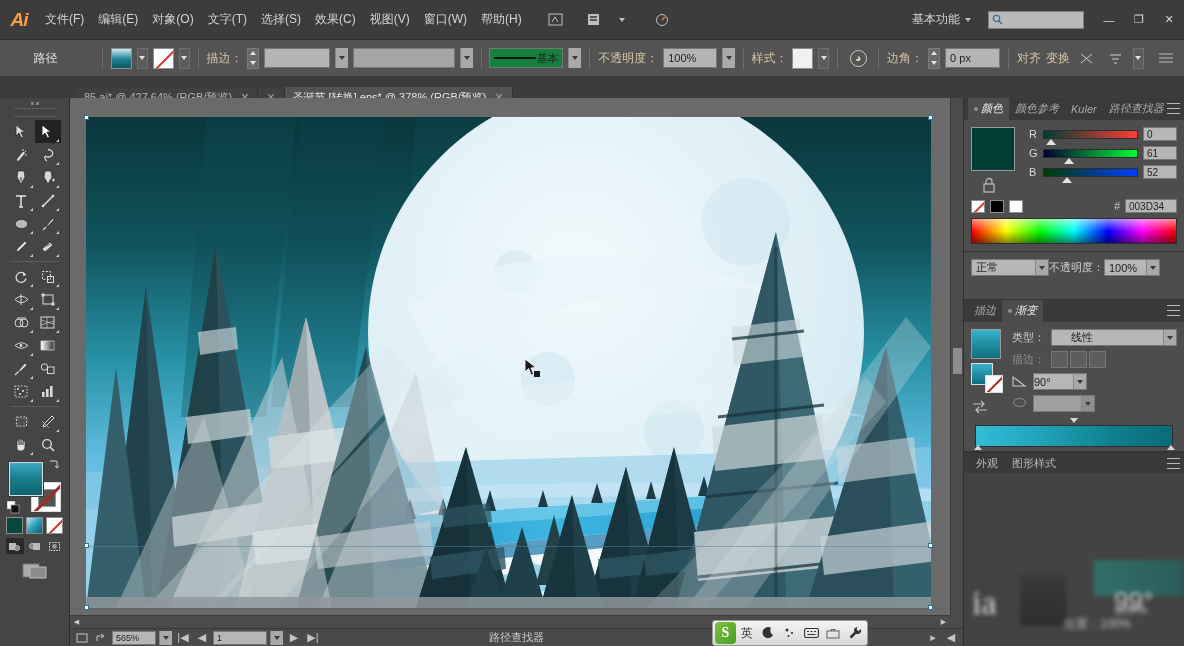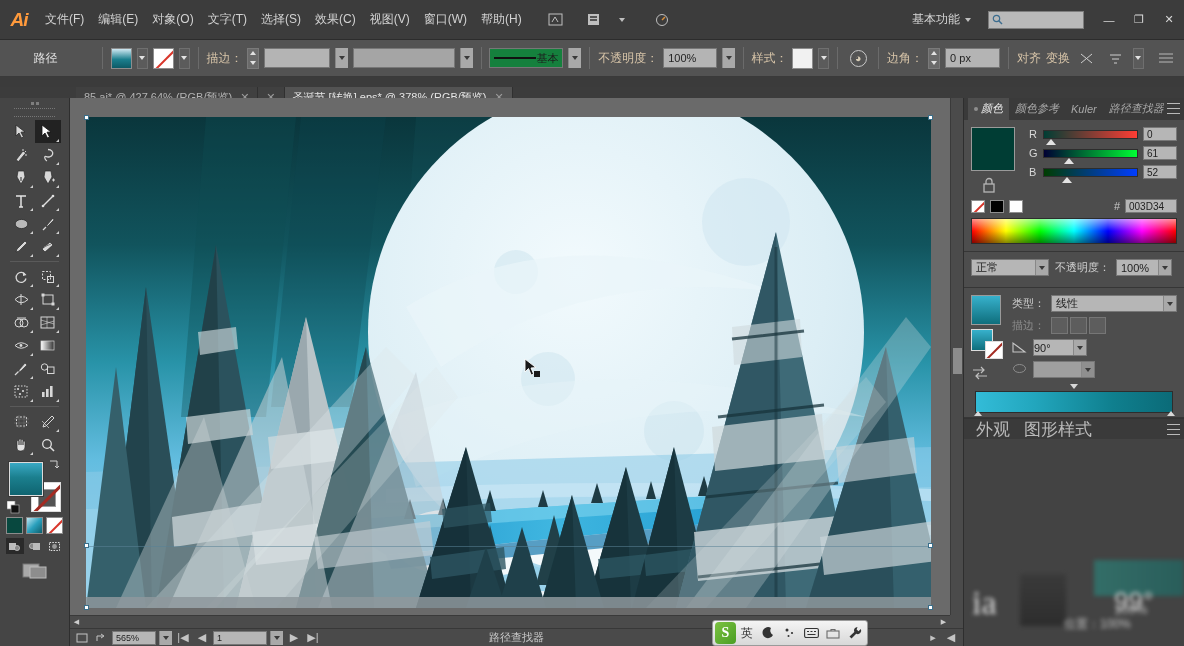--- a/index.html
+++ b/index.html
@@ -314,21 +314,21 @@
     background:linear-gradient(90deg,#f00,#ff0,#0f0,#0ff,#00f,#f0f,#f00);
     position:relative; border:1px solid #2d2d2d;
   }
   .spectrum:after {
     content:""; position:absolute; inset:0;
     background:linear-gradient(#fff,rgba(255,255,255,0) 50%,rgba(0,0,0,.85));
     opacity:.55;
   }
 
   
-  .trow { display:flex; align-items:center; gap:6px; margin-bottom:4px; }
+  .trow { display:flex; align-items:center; gap:0; margin-bottom:16px; }
   .blend-sel {
     width:78px;height:17px;background:#b6b6b6;border:1px solid #777;
     display:flex;align-items:center;justify-content:space-between;
     font-size:11px;color:#222;padding-left:4px;
   }
   .op-field {
     width:56px;height:17px;background:#b6b6b6;border:1px solid #777;
     display:flex;align-items:center;justify-content:space-between;
     font-size:11px;color:#222;padding-left:4px;
   }
@@ -357,21 +357,21 @@
   .g-fs .s1{position:absolute;right:0;bottom:0;width:18px;height:18px;background:#fff;border:1px solid #ddd;overflow:hidden;}
   .g-fs .s1:after{content:"";position:absolute;left:-4px;top:7px;width:28px;height:2px;background:#a32b22;transform:rotate(-45deg);}
   .g-rev { width:20px;height:18px;margin-top:6px;color:#c0c0c0; }
   .g-right { flex:1; }
   .grow { display:flex; align-items:center; gap:6px; margin-bottom:5px; }
   .gl { font-size:11px;color:#cfcfcf;white-space:nowrap; }
   .gl.dim { color:#8d8d8d; }
   .gsel {
     flex:1;height:17px;background:#b6b6b6;border:1px solid #777;
     display:flex;align-items:flex-start;justify-content:space-between;
-    font-size:11px;color:#222;padding-left:4px;
+    font-size:11px;color:#222;padding-left:19px;
   }
   .gbtns { display:flex; gap:2px; }
   .gb { width:17px;height:17px;background:#5d5d5d;border:1px solid #767676; }
   .ang-field {
     width:54px;height:17px;background:#b6b6b6;border:1px solid #777;
     display:flex;align-items:center;justify-content:space-between;
     font-size:11px;color:#222;
   }
   .dis-field {
     width:62px;height:17px;background:#9f9f9f;border:1px solid #777;
@@ -420,21 +420,21 @@
   }
   .wm-d { position:absolute; left:150px; top:36px; font-size:26px;color:#d6d6d6; }
   .wm-e { position:absolute; left:150px; top:52px; font-size:13px;color:#cfcfcf; }
   .wm-f { position:absolute; left:100px; top:66px; font-size:12px;color:#cfcfcf; }
 
   .bottom-tabs { }
   .btab-row {
     height:21px; background:#3a3a3a; display:flex; align-items:center;
     padding-left:5px; position:relative; border-top:1px solid #333;
   }
-  .btab { font-size:17px;color:#b9b9b9; padding:0 7px; }
+  .btab { font-size:11px;color:#b9b9b9; padding:0 7px; }
 
   
   .ime {
     position:absolute; left:712px; top:620px; width:156px; height:26px;
     background:linear-gradient(#f4f4f4,#d8d8d8); border:1px solid #9a9a9a;
     border-radius:3px; display:flex; align-items:center; gap:1px; padding:0 2px;
   }
   .ime-logo {
     width:22px;height:22px;border-radius:4px;
     background:linear-gradient(135deg,#7cc242,#4a9e23);
@@ -1194,20 +1194,31 @@
           <span class="gl">不透明度：</span>
           <div class="op-field">
             <span>100%</span>
             <span class="dd-arrow" style="height:15px"></span>
           </div>
         </div>
       </div>
     </div>
 
     <div class="panel">
+      <div class="ptabs">
+        <div class="ptab">描边</div>
+        <div class="ptab active">
+          <span class="dot"></span><span>渐变</span>
+        </div>
+        <div class="pmenu">
+            <i></i>
+            <i></i>
+            <i></i>
+          </div>
+      </div>
       <div class="pbody" style="padding-bottom:4px">
         <div style="display:flex;gap:7px">
           <div class="g-left">
             <div class="g-thumb"></div>
             <div class="g-fs">
               <span class="f1"></span>
                 <span class="s1"></span>
             </div>
             <div class="g-rev">
               <svg width="18" height="16" viewBox="0 0 18 16">

